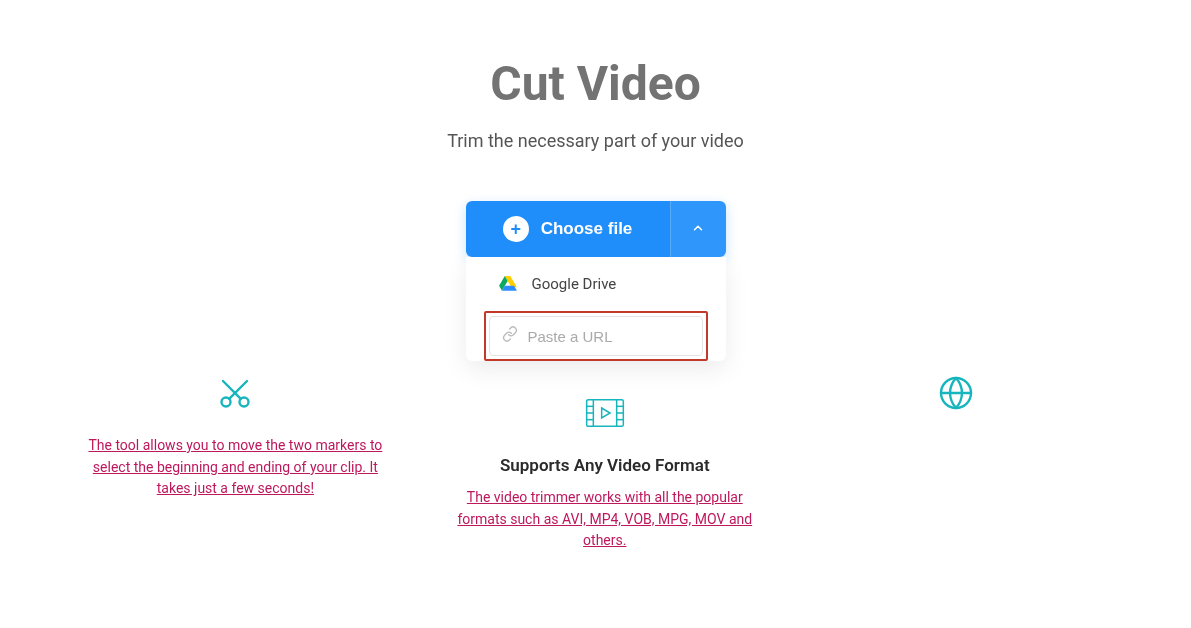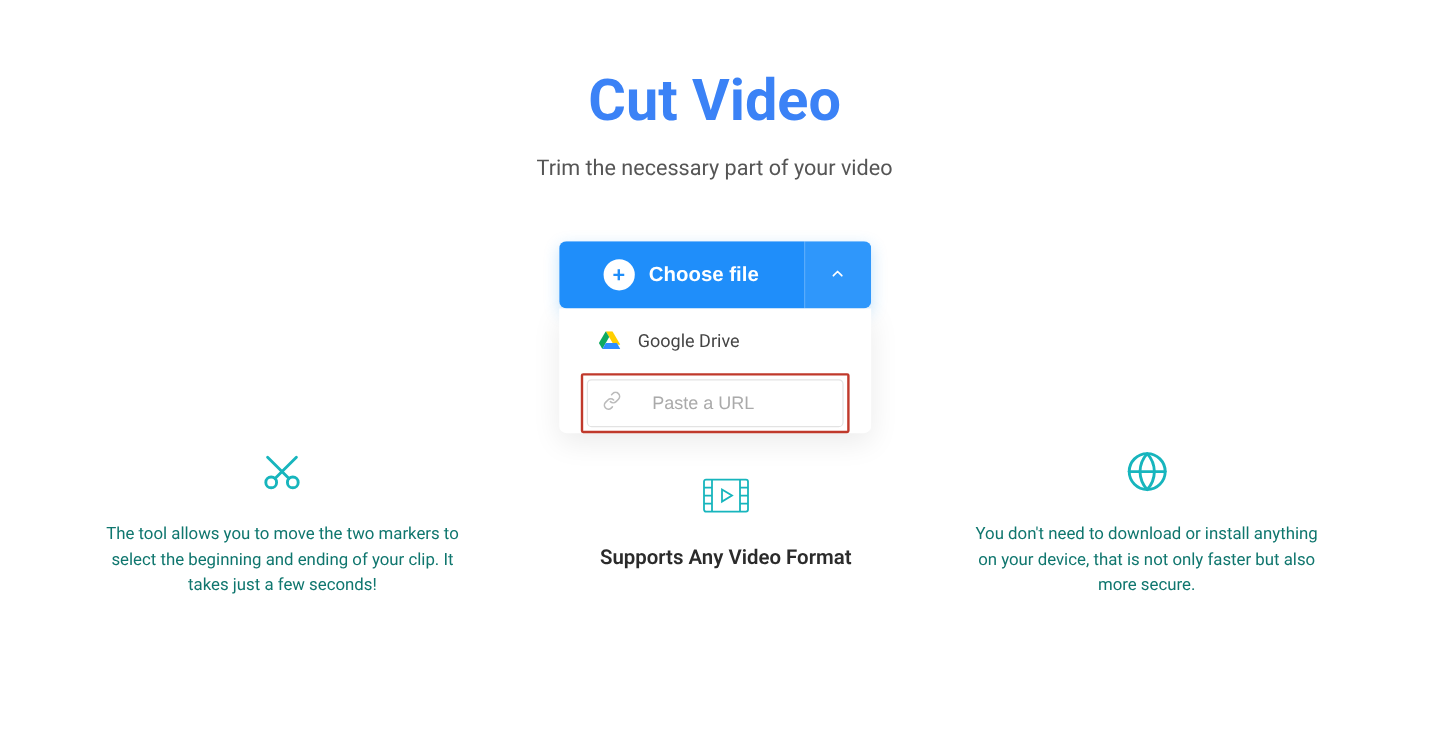--- a/index.html
+++ b/index.html
@@ -15,21 +15,21 @@
       position: relative;
     }
     .container {
       width: 100%;
       padding-top: 55px;
       text-align: center;
     }
     .page-title {
       font-size: 48px;
       font-weight: 700;
-      color: #3b82f6;
+      color: #737373;
       margin-bottom: 18px;
     }
     .page-subtitle {
       font-size: 18px;
       color: #555;
       margin-bottom: 50px;
     }
     .upload-widget {
       width: 260px;
       margin: 0 auto;
@@ -110,21 +110,21 @@
       border: 2px solid #c0392b;
       border-radius: 2px;
       padding: 3px;
     }
     .url-input-inner {
       border: 1px solid #e3e3e3;
       border-radius: 4px;
       display: flex;
       align-items: center;
       padding: 9px 12px;
-      gap: 26px;
+      gap: 10px;
     }
     .url-input {
       border: none;
       outline: none;
       font-size: 15px;
       color: #555;
       width: 100%;
     }
     .url-input::placeholder {
       color: #aaa;
@@ -151,22 +151,23 @@
       color: #17b5bd;
     }
     .feature-title {
       font-size: 17px;
       font-weight: 600;
       color: #2b2b2b;
       margin-bottom: 12px;
     }
     .feature-desc {
       font-size: 14px;
-      color: #0f766e;
+      color: #be185d;
       line-height: 1.55;
+      text-decoration: underline;
     }
     .feature:nth-child(2) .feature-icon {
       margin-top: 20px;
     }
     .feature:nth-child(2) {
       margin-top: 0px;
       margin-left: 24px;
     }
   </style>
 </head>
@@ -236,25 +237,25 @@
             <line x1="2" y1="10" x2="10" y2="10"></line>
             <line x1="2" y1="18" x2="10" y2="18"></line>
             <line x1="2" y1="26" x2="10" y2="26"></line>
             <line x1="38" y1="10" x2="46" y2="10"></line>
             <line x1="38" y1="18" x2="46" y2="18"></line>
             <line x1="38" y1="26" x2="46" y2="26"></line>
             <polygon points="20,12 30,18 20,24" fill="none"></polygon>
           </svg>
       </div>
       <h3 class="feature-title">Supports Any Video Format</h3>
+      <p class="feature-desc">The video trimmer works with all the popular formats such as AVI, MP4, VOB, MPG, MOV and others.</p>
     </div>
     <div class="feature">
       <div class="feature-icon">
         <svg width="36" height="36" viewBox="0 0 24 24" fill="none" stroke="#17b5bd" stroke-width="1.6" stroke-linecap="round" stroke-linejoin="round">
             <circle cx="12" cy="12" r="10"></circle>
             <line x1="2" y1="12" x2="22" y2="12"></line>
             <path d="M12 2a15.3 15.3 0 0 1 4 10 15.3 15.3 0 0 1-4 10 15.3 15.3 0 0 1-4-10 15.3 15.3 0 0 1 4-10z"></path>
           </svg>
       </div>
-      <p class="feature-desc">You don't need to download or install anything on your device, that is not only faster but also more secure.</p>
     </div>
   </div>
 </div>
 
 </body></html>

